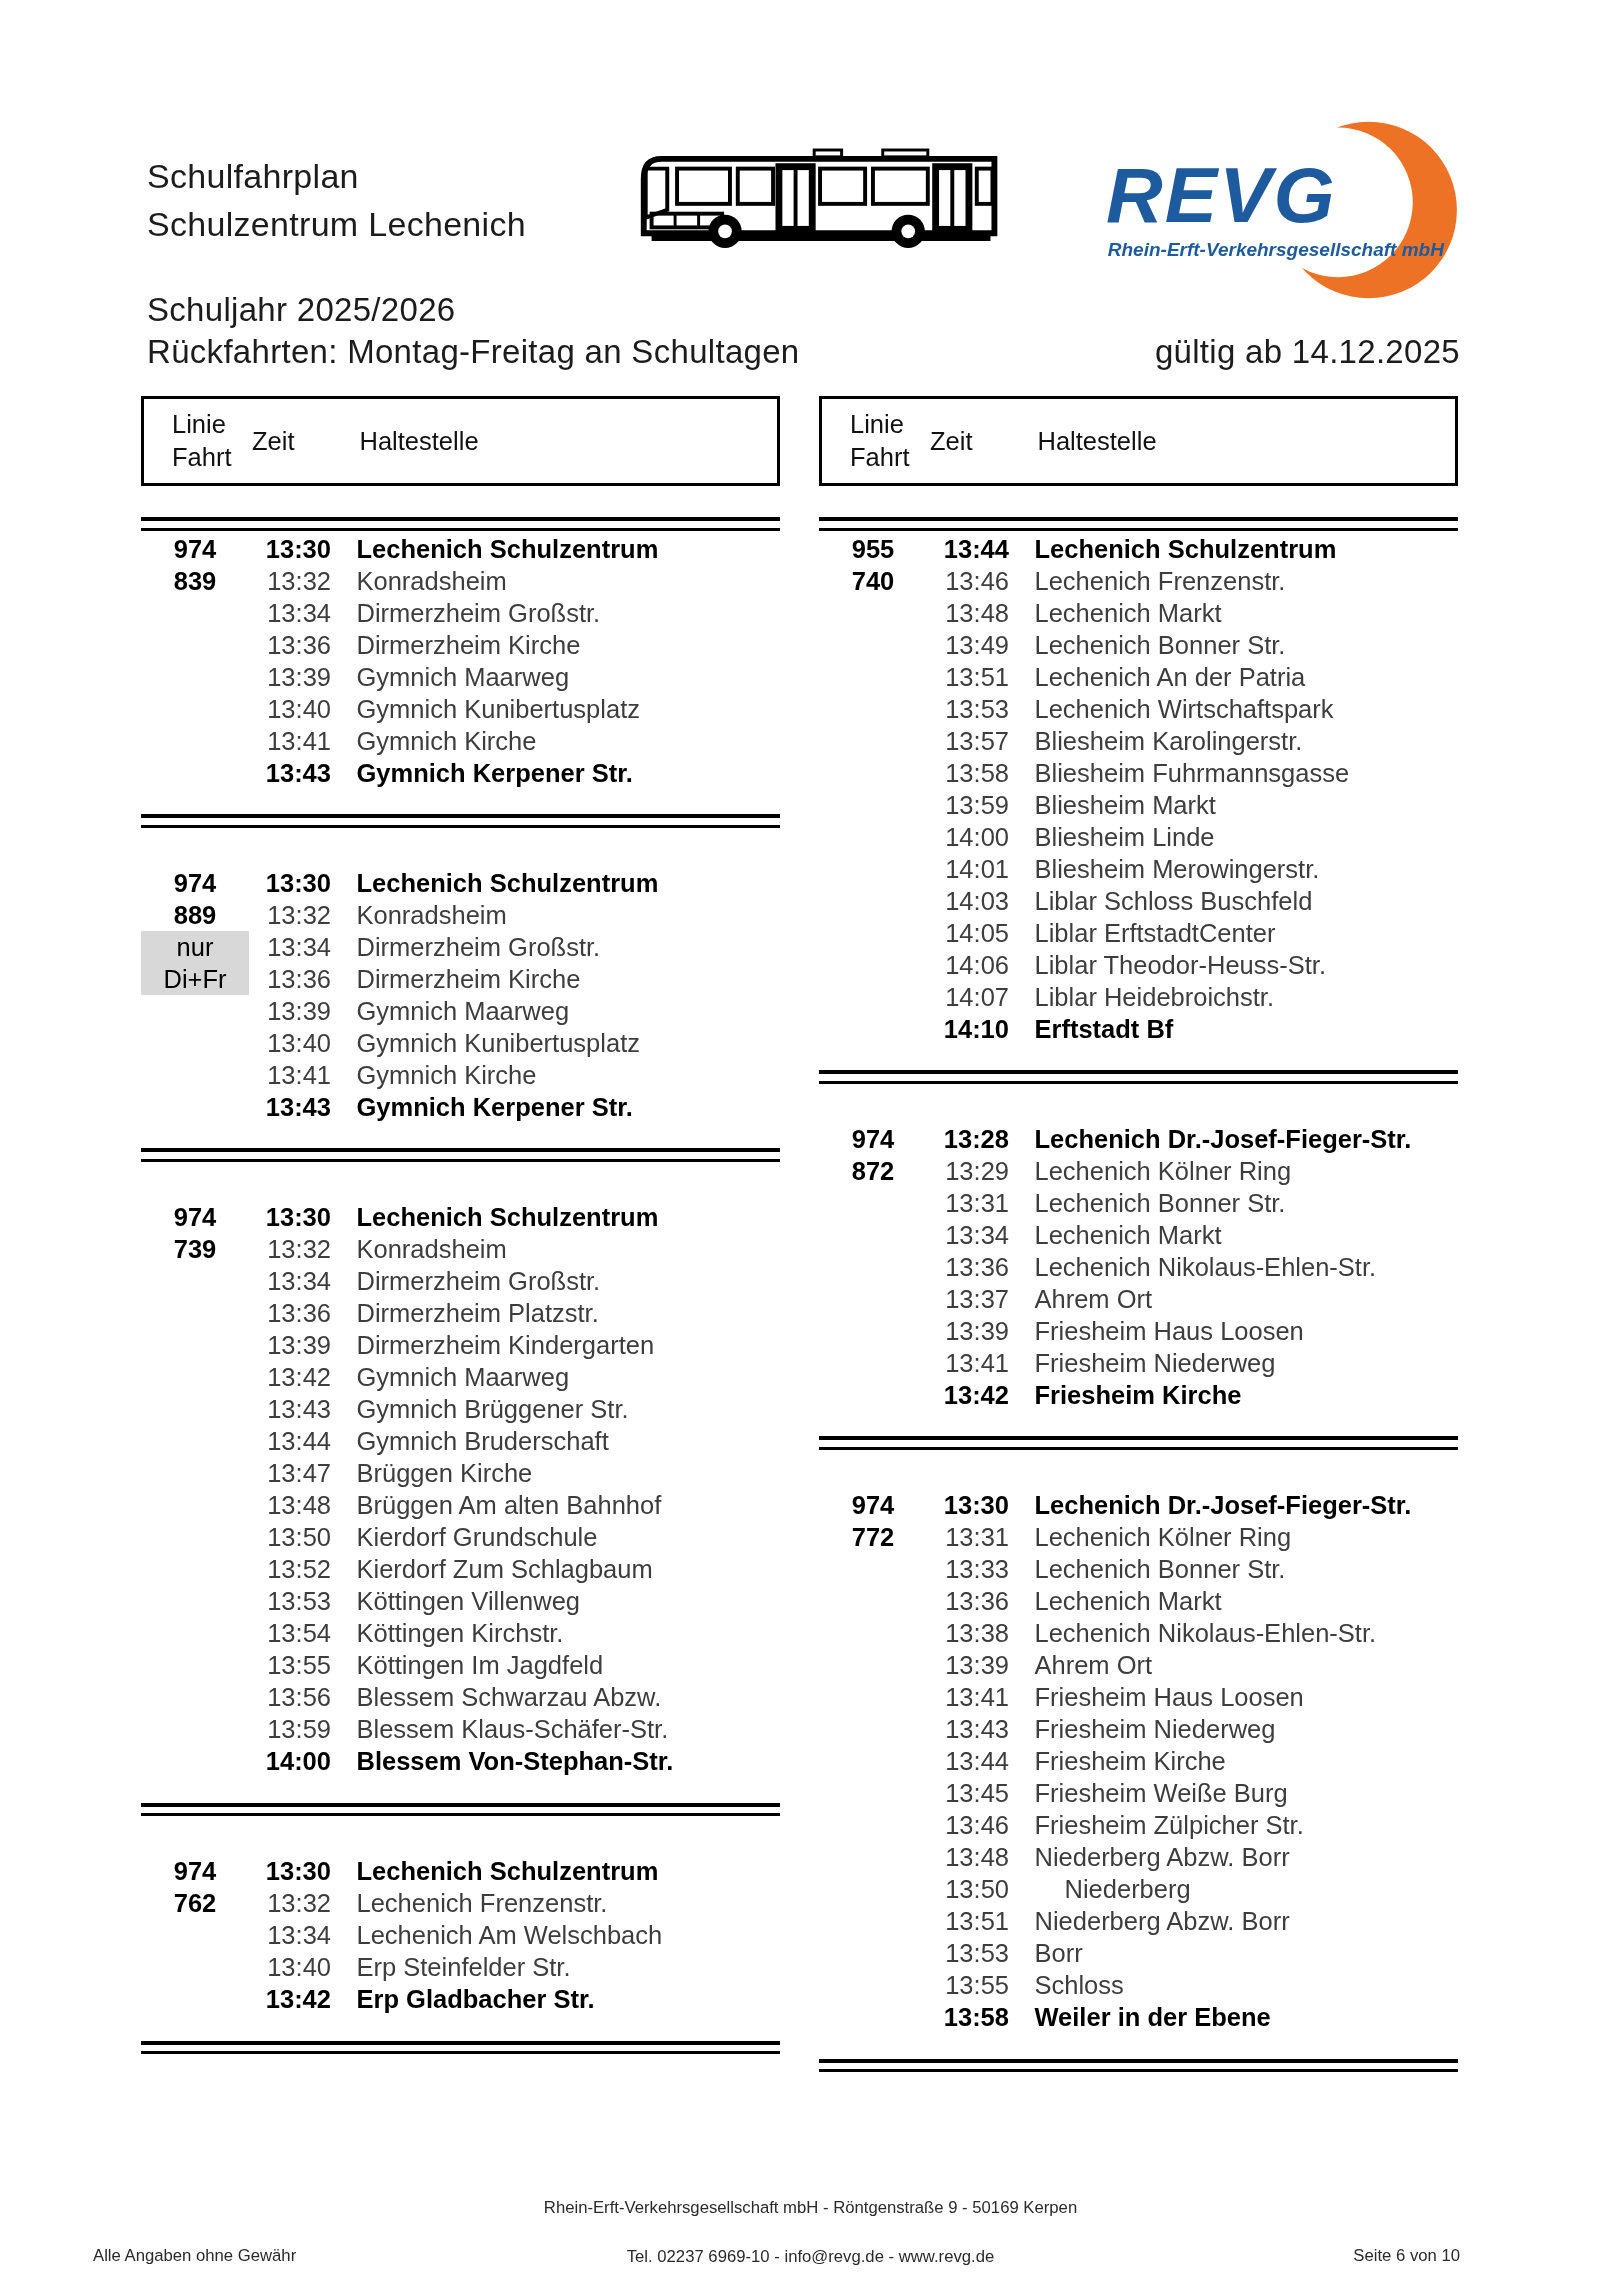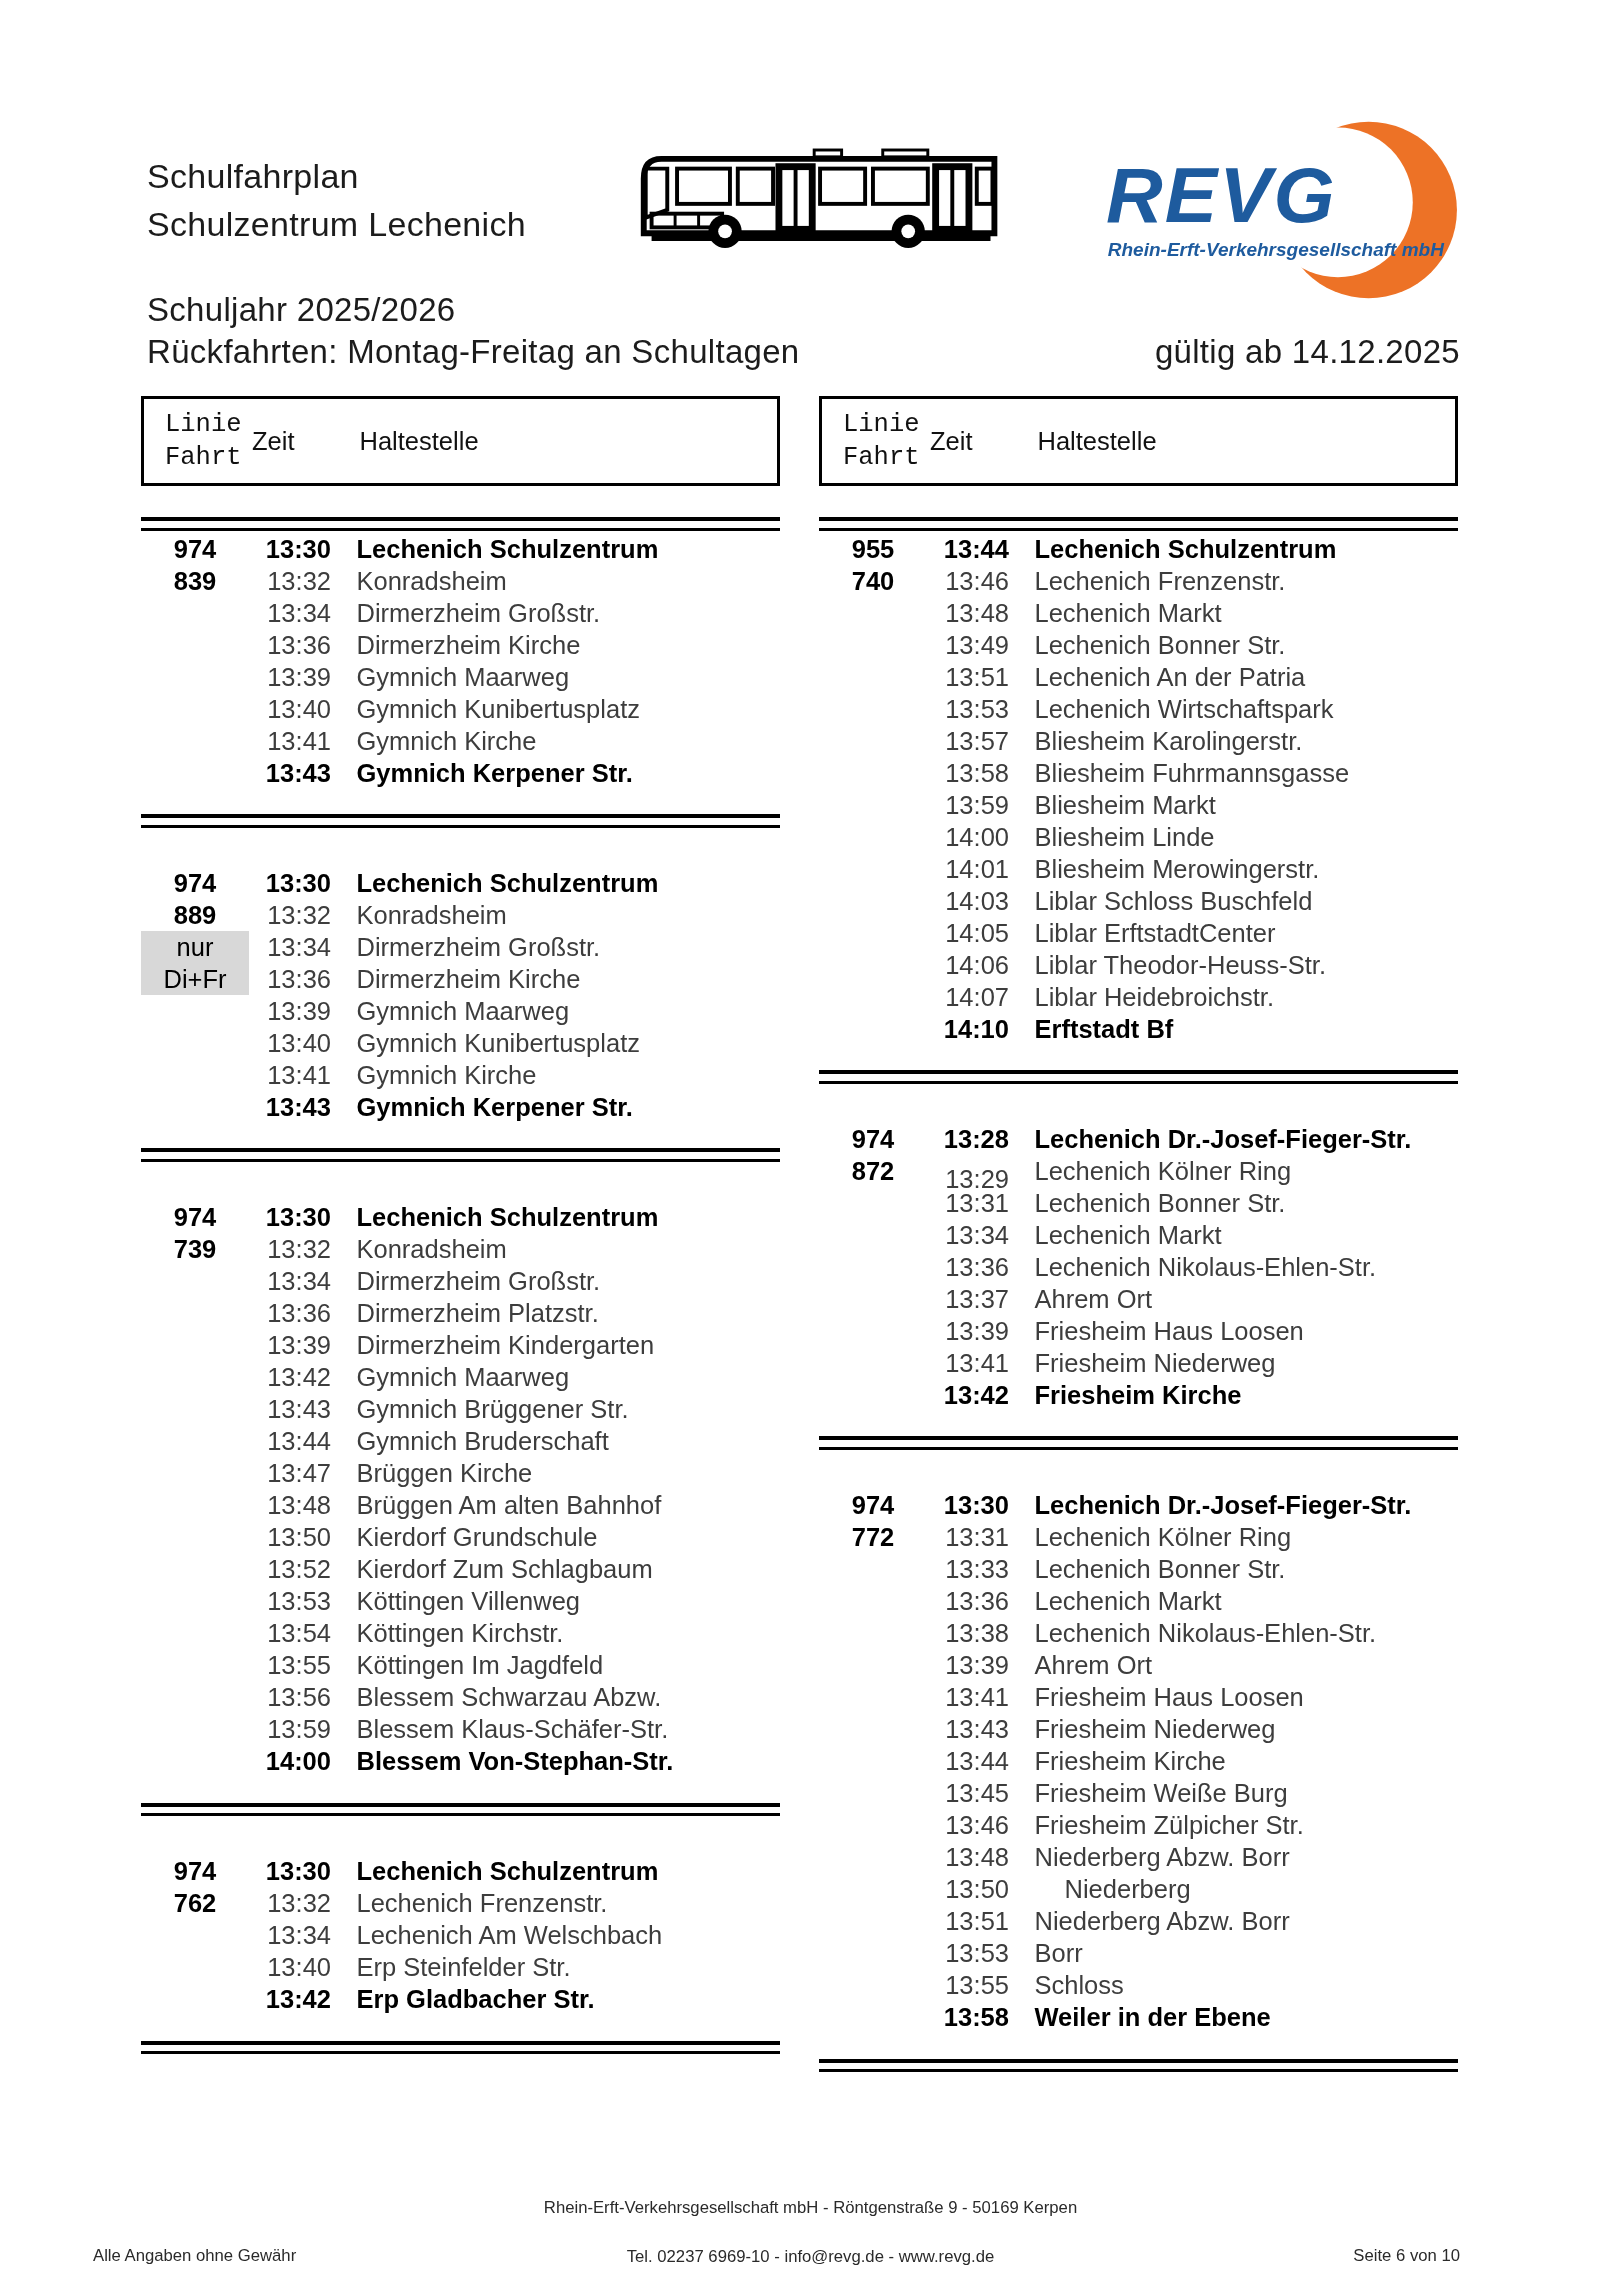--- a/index.html
+++ b/index.html
@@ -43,21 +43,21 @@
   .col{position:absolute;top:396px;width:639px;}
   .colL{left:141px;}
   .colR{left:819px;}
   .thead{
     display:grid;grid-template-columns:108px 82px 25.5px 1fr;
     align-items:center;
     height:90px;border:3.9px solid #000;
     font-size:25.5px;color:#111;
     margin-bottom:31px;
   }
-  .th-c1{grid-column:1;padding-left:21px;line-height:33px;font-family:Liberation Mono, monospace;}
+  .th-c1{grid-column:1;padding-left:28px;line-height:33px;}
   .th-zeit{grid-column:2;}
   .th-halt{grid-column:4;padding-left:0;}
   .rule2{
     height:13.7px;
     border-top:4.9px solid #000;
     border-bottom:3.9px solid #000;
   }
   .rule2.tight{margin:0 0 2px 0;}
   .rule2.wide{margin:25.5px 0 39px 0;}
   .rule2.end{margin:25.5px 0 0 0;}
@@ -294,21 +294,21 @@
         <div class="stop" style="grid-row: 15;">Liblar Heidebroichstr.</div>
         <div class="time em" style="grid-row: 16;">14:10</div>
         <div class="stop em" style="grid-row: 16;">Erftstadt Bf</div>
       </section>
       <div class="rule2 wide"></div>
       <section class="block" style="grid-template-rows: repeat(9, var(--rh));">
         <span class="num" style="grid-row: 1;">974</span>
         <span class="num" style="grid-row: 2;">872</span>
         <div class="time em" style="grid-row: 1;">13:28</div>
         <div class="stop em" style="grid-row: 1;">Lechenich Dr.-Josef-Fieger-Str.</div>
-        <div class="time" style="grid-row: 2; margin-top: 8px;">13:29</div>
+        <div class="time" style="grid-row: 2;">13:29</div>
         <div class="stop" style="grid-row: 2;">Lechenich Kölner Ring</div>
         <div class="time" style="grid-row: 3;">13:31</div>
         <div class="stop" style="grid-row: 3;">Lechenich Bonner Str.</div>
         <div class="time" style="grid-row: 4;">13:34</div>
         <div class="stop" style="grid-row: 4;">Lechenich Markt</div>
         <div class="time" style="grid-row: 5;">13:36</div>
         <div class="stop" style="grid-row: 5;">Lechenich Nikolaus-Ehlen-Str.</div>
         <div class="time" style="grid-row: 6;">13:37</div>
         <div class="stop" style="grid-row: 6;">Ahrem Ort</div>
         <div class="time" style="grid-row: 7;">13:39</div>

